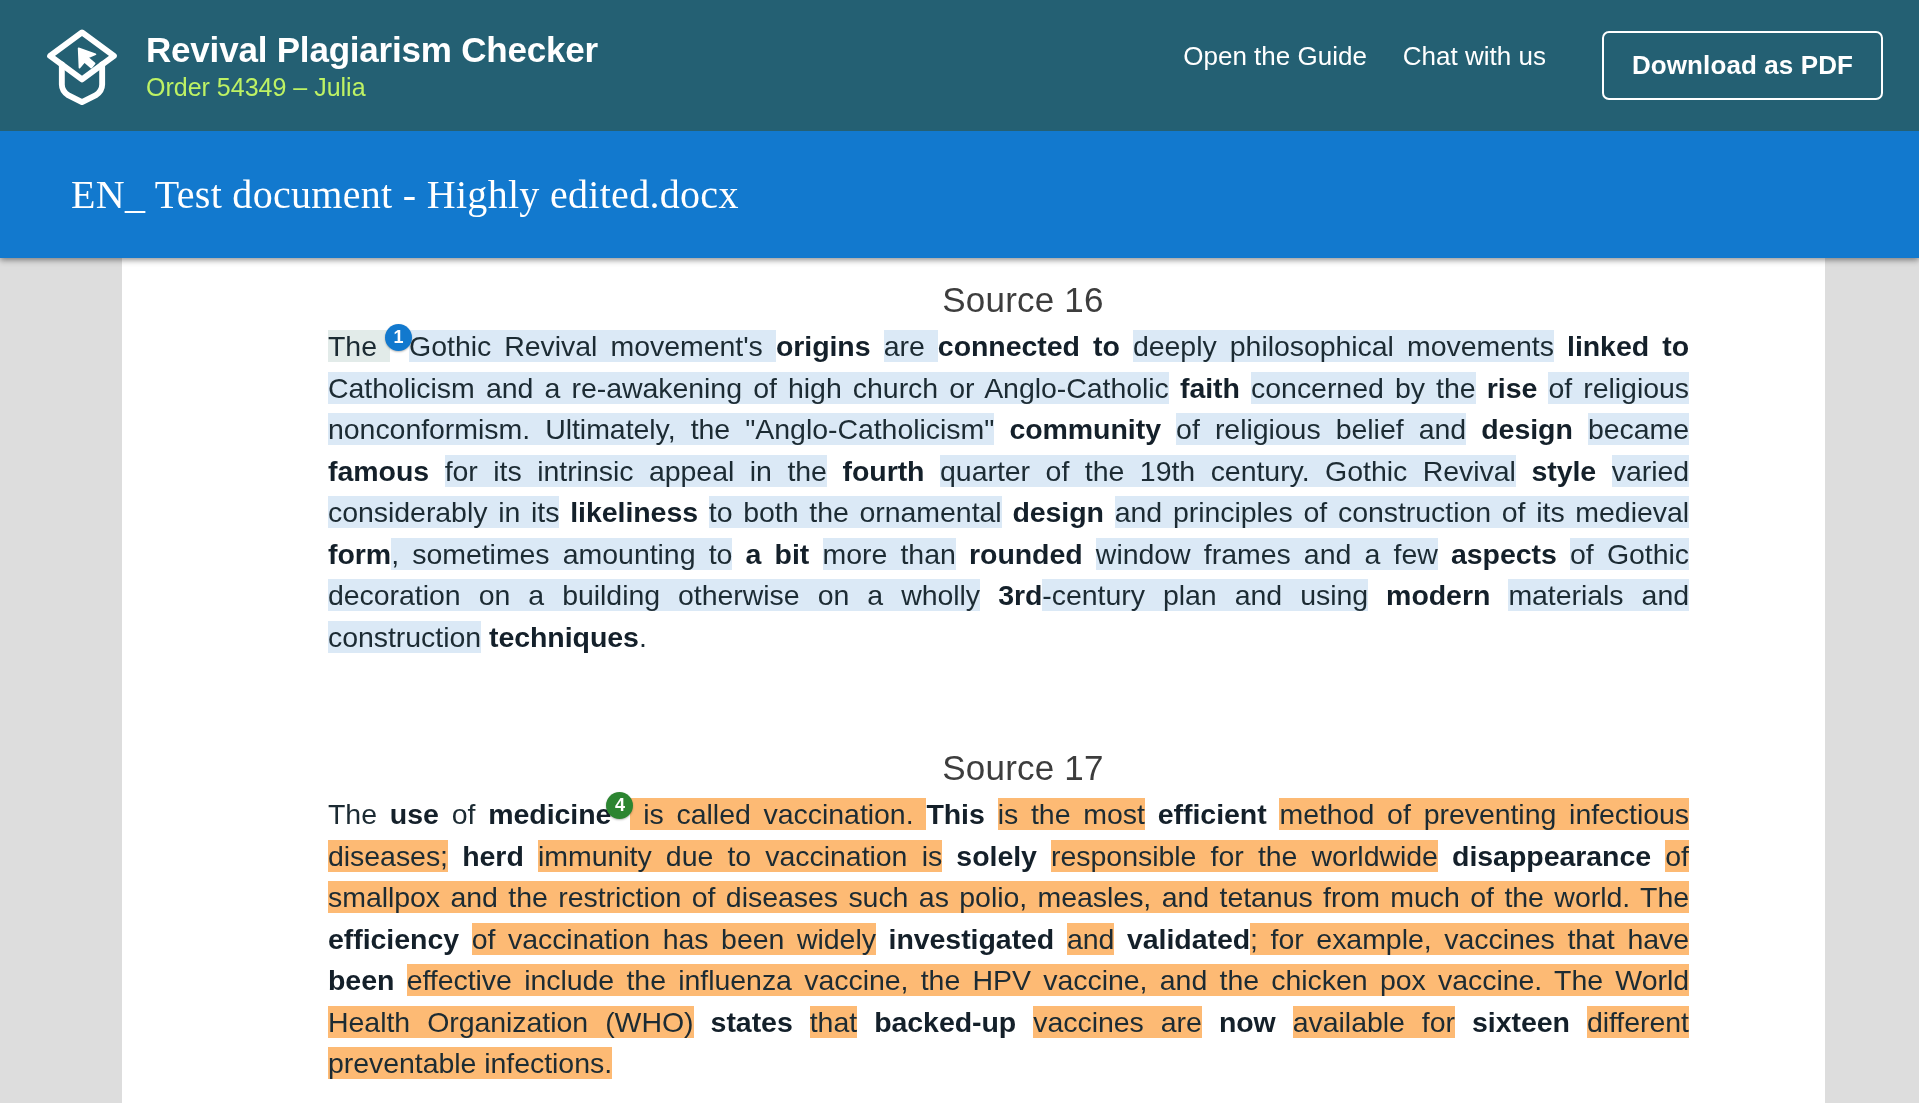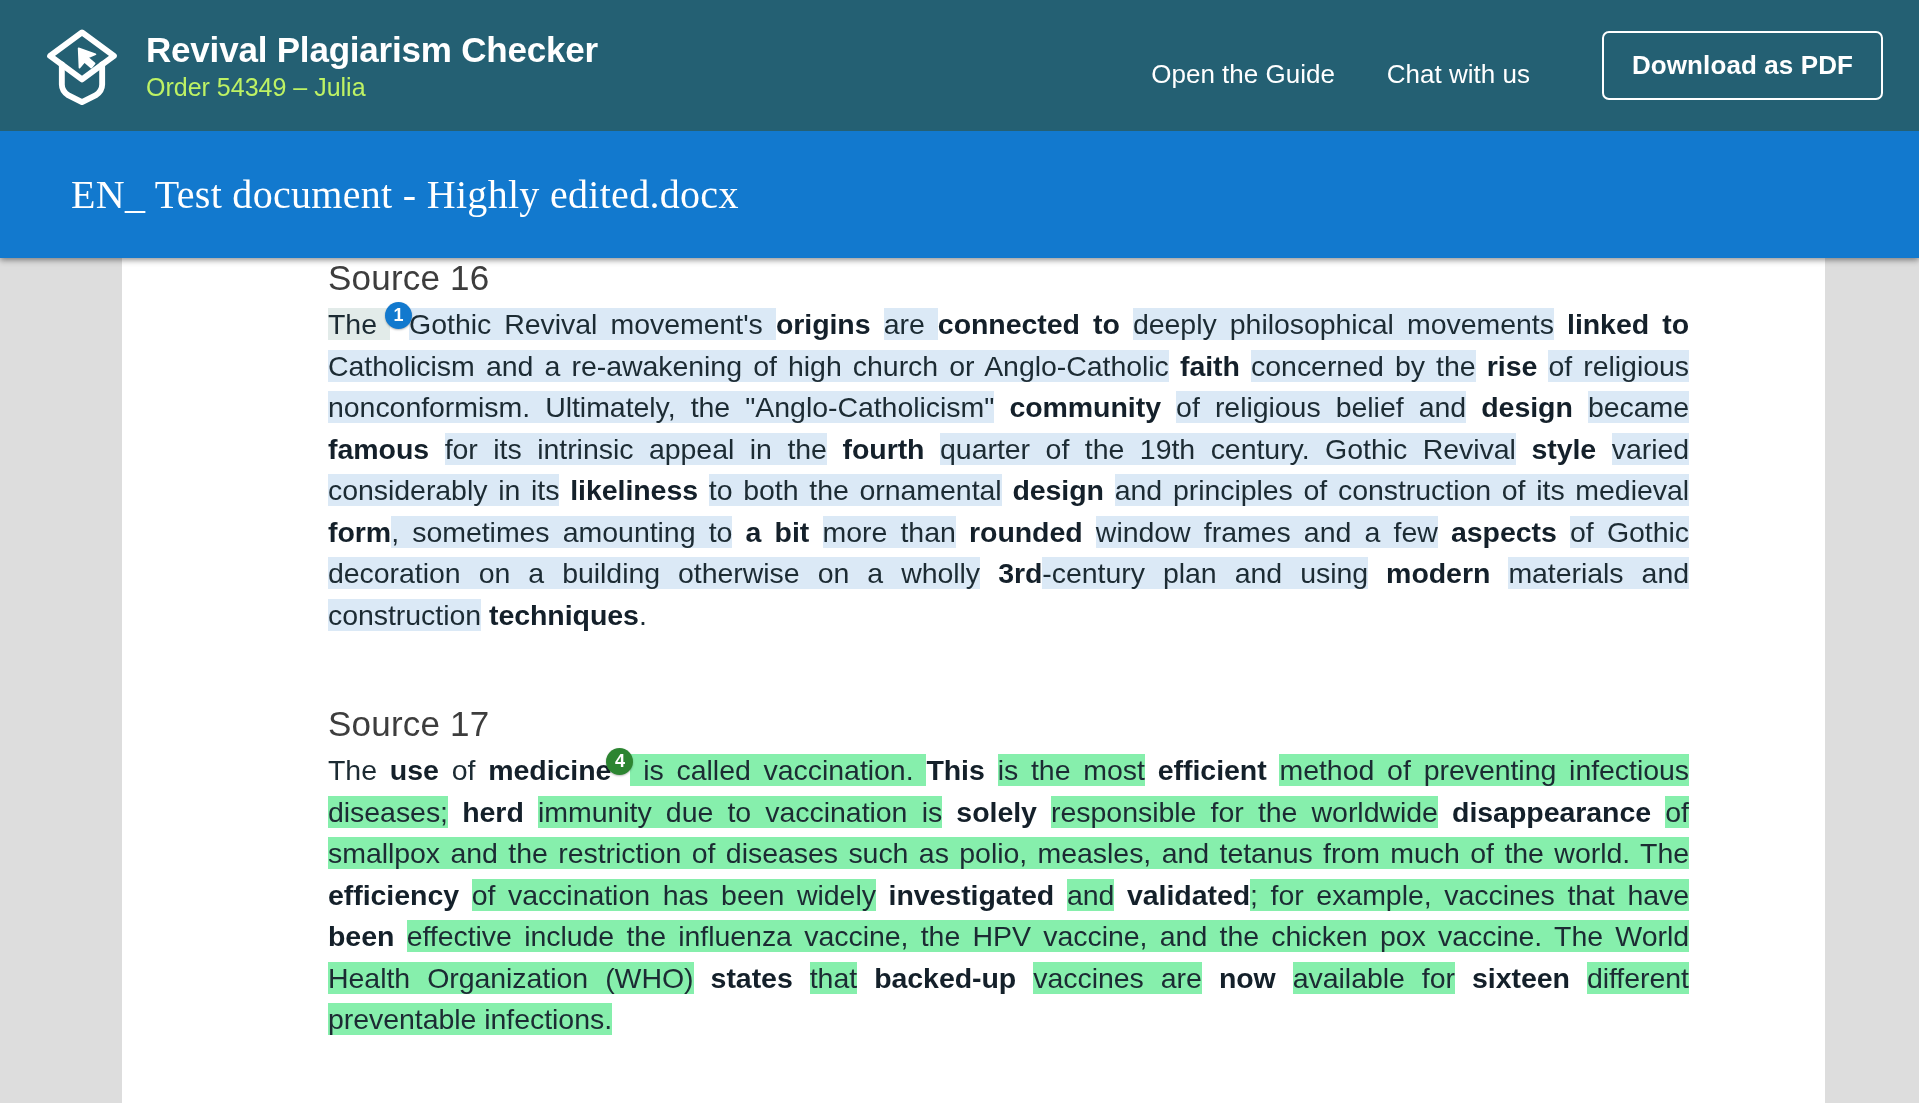--- a/index.html
+++ b/index.html
@@ -65,22 +65,22 @@
 
   .brand-sub {
     color: #bef264;
     font-size: 25px;
     font-weight: normal;
   }
 
   .topnav {
     margin-left: auto;
     display: flex;
-    align-items: flex-end;
-    gap: 16px;
+    align-items: flex-start;
+    gap: 0;
   }
 
   .nav-link {
     color: #ffffff;
     font-size: 26px;
     text-decoration: none;
     padding: 10px 18px;
     white-space: nowrap;
     cursor: pointer;
   }
@@ -151,38 +151,39 @@
 
   .source-block {
     margin-bottom: 8px;
   }
 
   .source-heading {
     font-size: 35px;
     color: #3d3d3d;
     font-weight: normal;
     margin: 0;
-    padding-top: 0;
+    padding-top: 22px;
     padding-bottom: 6px;
     letter-spacing: 0.2px;
+    text-align: center;
   }
 
   .source-para {
     font-size: 28.5px;
     line-height: 41.5px;
     color: #1c2b33;
     text-align: justify;
     width: 1361px;
     margin: 0;
     position: relative;
     letter-spacing: -0.05px;
   }
 
   .hl-blue { background: #dbe9f6; }
-  .hl-green { background: #86efac; }
+  .hl-green { background: #fdba74; }
   .hl-teal { background: #e2ebe9; }
   .b { font-weight: bold; color: #14202a; }
 
   
   .badge {
     display: inline-block;
     width: 27px;
     height: 27px;
     border-radius: 50%;
     color: #ffffff;

